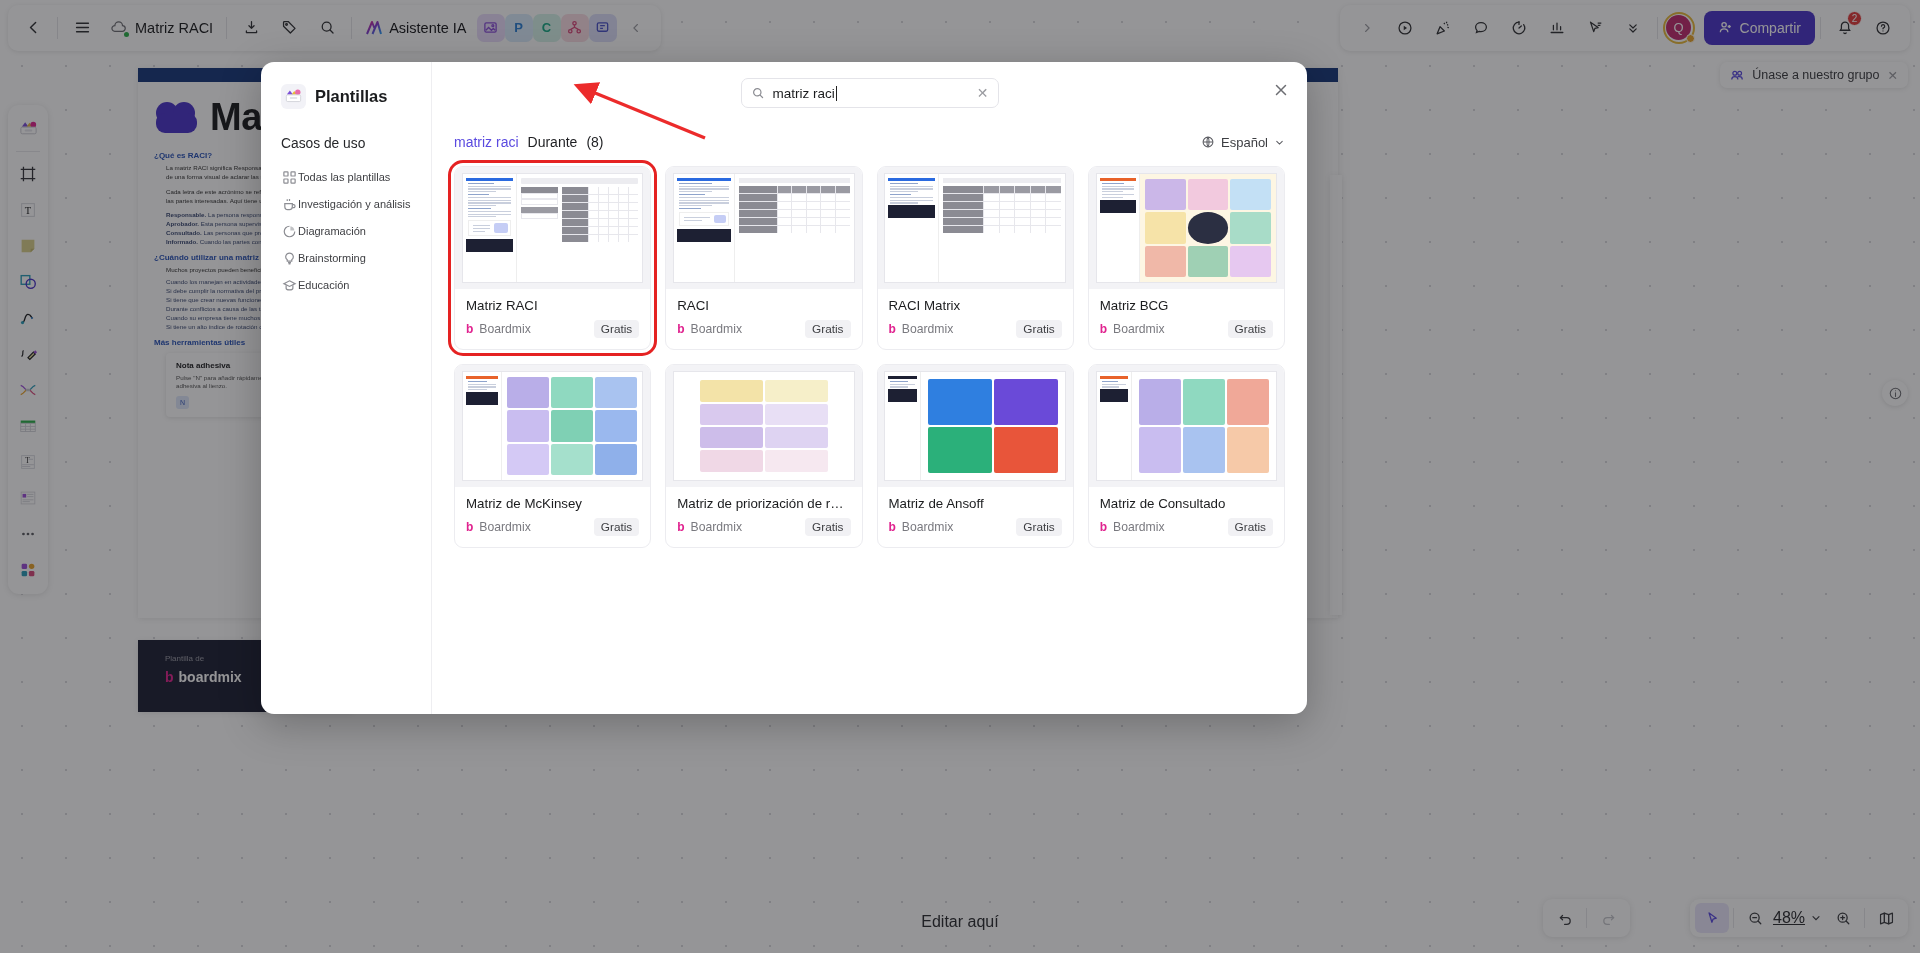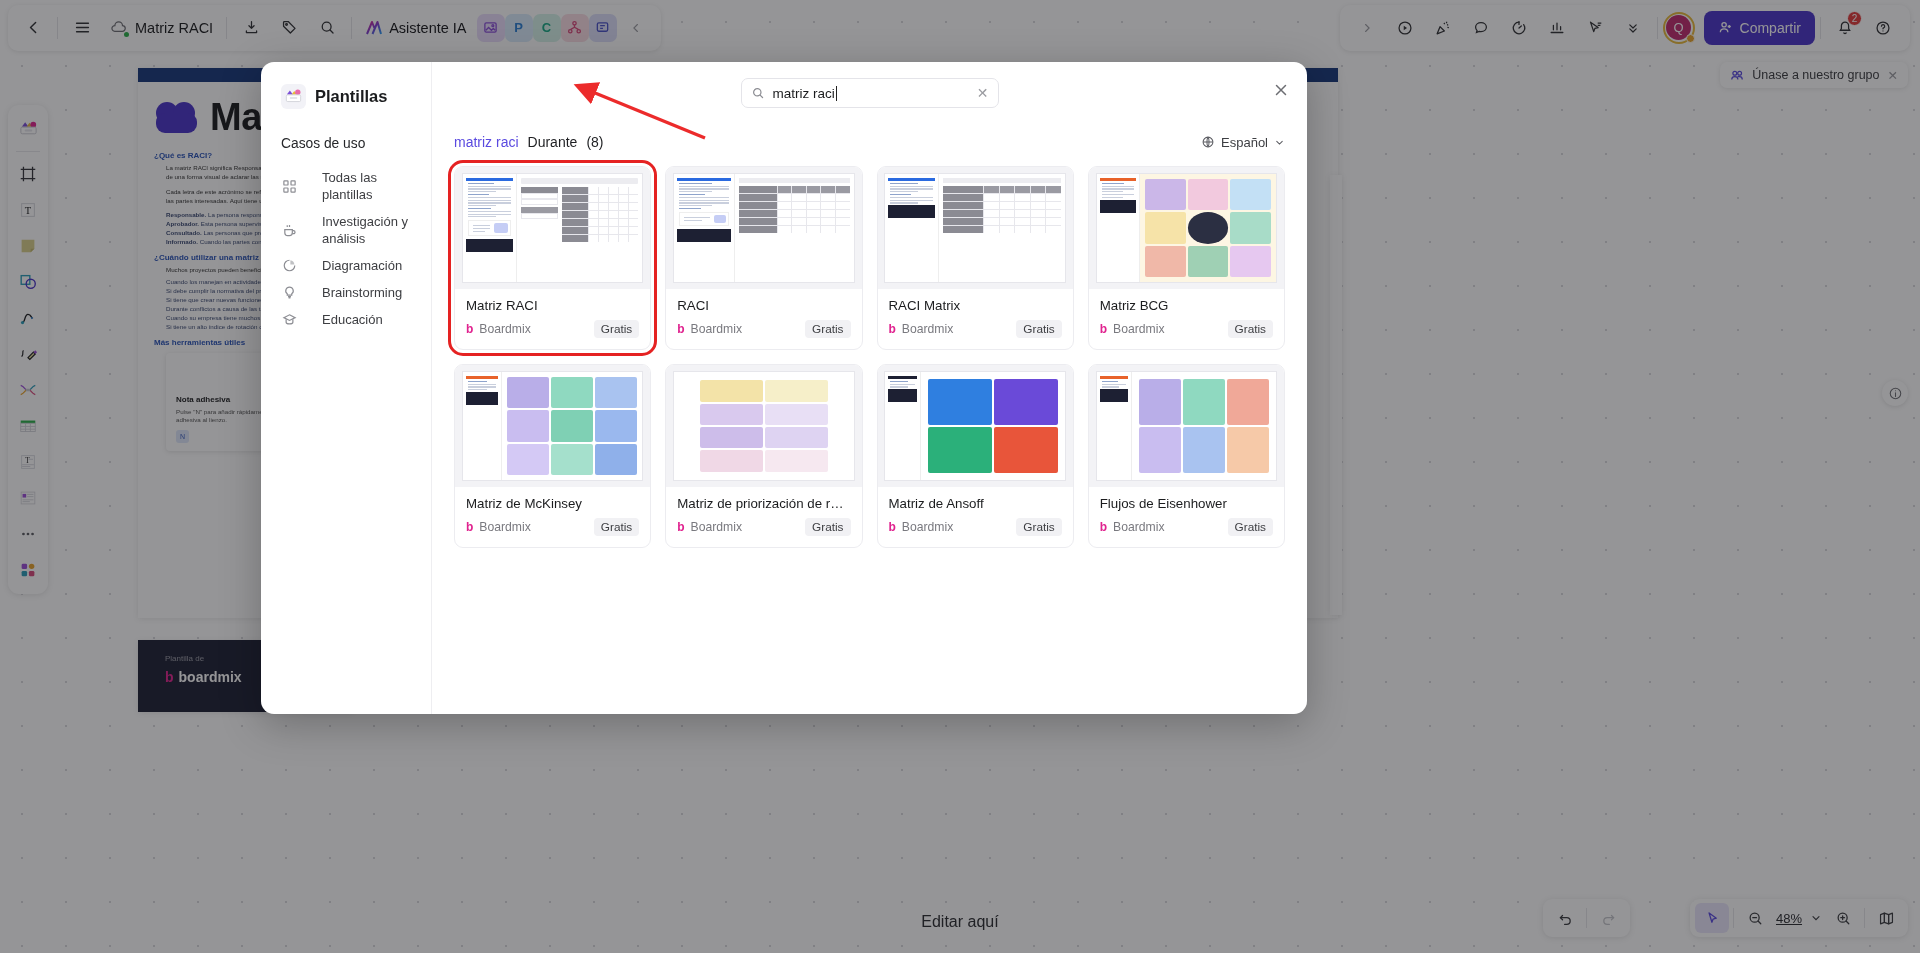--- a/index.html
+++ b/index.html
@@ -119,22 +119,22 @@
   }
   .modal-side { width: 171px; flex: 0 0 171px; border-right: 1px solid #eeeef1; padding: 22px 0 0 0; }
   .side-brand { display: flex; align-items: center; gap: 9px; padding: 0 0 0 20px; margin-bottom: 27px; }
   .brand-icon {
     width: 25px; height: 25px; border-radius: 6px; background: #f2f2f7;
     display: flex; align-items: center; justify-content: center; position: relative; overflow: hidden;
   }
   .brand-title { font-size: 16.5px; font-weight: bold; color: #1b1c1e; }
   .side-head { font-size: 13.8px; color: #26272a; padding: 0 20px; margin-bottom: 13px; }
   .side-item {
-    display: flex; align-items: center; gap: 24px; padding: 5px 12px 5px 20px;
-    font-size: 13px; color: #3d3e42; cursor: pointer; line-height: 17px;
+    display: flex; align-items: center; gap: 0; padding: 5px 12px 5px 20px;
+    font-size: 11px; color: #3d3e42; cursor: pointer; line-height: 17px;
   }
   .side-ic { width: 17px; flex: 0 0 17px; display: flex; align-items: center; justify-content: center; color: #8d8e94; }
 
   .modal-main { flex: 1; display: flex; flex-direction: column; position: relative; }
   .search-row { height: 62px; display: flex; align-items: center; justify-content: center; position: relative; }
   .search-box {
     width: 258px; height: 30px; border: 1px solid #e4e4e9; border-radius: 7px;
     display: flex; align-items: center; gap: 8px; padding: 0 9px; background: #fff;
   }
   .search-val { font-size: 13.5px; color: #1b1c1e; position: relative; }
@@ -190,21 +190,21 @@
   
   .bottom-text { position: absolute; left: 0; right: 0; bottom: 22px; text-align: center;
     font-size: 16px; color: #2b2c30; z-index: 15; }
   .bot-group {
     position: absolute; bottom: 16px; height: 38px; background: #fff; border-radius: 9px;
     box-shadow: 0 1px 6px rgba(0,0,0,.11); display: flex; align-items: center; padding: 0 5px; z-index: 15;
   }
   .bot-btn { width: 34px; height: 30px; display: flex; align-items: center; justify-content: center;
     border-radius: 6px; cursor: pointer; color: #3a3b3f; }
   .bot-btn.active { background: #e9e6fb; color: #5a4ae0; }
-  .zoom-val { font-size: 13px; color: #2b2c30; min-width: 34px; text-align: center; cursor: pointer; text-decoration: underline; }
+  .zoom-val { font-size: 16px; color: #2b2c30; min-width: 34px; text-align: center; cursor: pointer; text-decoration: underline; }
   .bot-sep { width: 1px; height: 20px; background: #e6e6ea; margin: 0 4px; }
   .info-dot {
     position: absolute; right: 12px; top: 380px; width: 26px; height: 26px; border-radius: 50%;
     background: #fff; box-shadow: 0 1px 5px rgba(0,0,0,.12); display: flex; align-items: center;
     justify-content: center; z-index: 14; cursor: pointer; color: #6d6e73;
   }
   svg { display: block; }
 </style>
 </head>
 <body>
@@ -241,21 +241,21 @@
         <div style="margin-top:3px;">
           <div class="bc-text">Cuando los manejan en actividades como talleres o formación para equipos.</div>
           <div class="bc-text">Si debe cumplir la normativa del proyecto.</div>
           <div class="bc-text">Si tiene que crear nuevas funciones o que requerirá un largo periodo para tomar decisiones.</div>
           <div class="bc-text">Durante conflictos a causa de las tareas o tareas y responsabilidades.</div>
           <div class="bc-text">Cuando su empresa tiene muchos participantes distintos de proyectos con carga de trabajo resultante.</div>
           <div class="bc-text">Si tiene un alto índice de rotación o nuevos miembros se unen al equipo y necesitan orientación de incorporación.</div>
         </div>
         <div class="bc-h">Más herramientas útiles</div>
         <div style="margin:6px 12px 0; background:#fff; box-shadow:0 1px 5px rgba(0,0,0,.12); border-radius:4px; padding:8px 10px; width:160px;">
-          <div style="font-size:8px; font-weight:bold; color:#1b1c1e;margin-top:34px;">Nota adhesiva</div>
+          <div style="font-size:8px; font-weight:bold; color:#1b1c1e;">Nota adhesiva</div>
           <div style="font-size:6.2px; color:#555; line-height:8px; margin-top:4px;">Pulse "N" para añadir rápidamente una nota adhesiva al lienzo.</div>
           <div style="margin-top:6px; width:13px; height:13px; border-radius:3px; background:#dfe7fb; color:#3a5fbe; font-size:7px; display:flex; align-items:center; justify-content:center;">N</div>
         </div>
       </div>
       <div style="flex:1;"></div>
     </div>
   </div>
 
   <div class="board-card dark-card" style="left:138px; top:640px; width:215px; height:72px; border-radius:0;">
     <div style="padding:14px 27px;">
@@ -1037,21 +1037,21 @@
                 <div style="background:#b9aee8;"></div>
                   <div style="background:#8fd9c0;"></div>
                   <div style="background:#f0a898;"></div>
                 <div style="background:#c9bdf0;"></div>
                   <div style="background:#a9c3f0;"></div>
                   <div style="background:#f6c9a8;"></div>
               </div>
             </div>
           </div>
           <div class="card-body">
-            <div class="card-title">Flujos de Eisenhower</div>
+            <div class="card-title">Matriz de Consultado</div>
             <div class="card-meta">
               <span class="bm-logo">b</span>
               <span class="card-author">Boardmix</span>
               <span class="free-badge">Gratis</span>
             </div>
           </div>
         </div>
 
       </div>
     </div>

